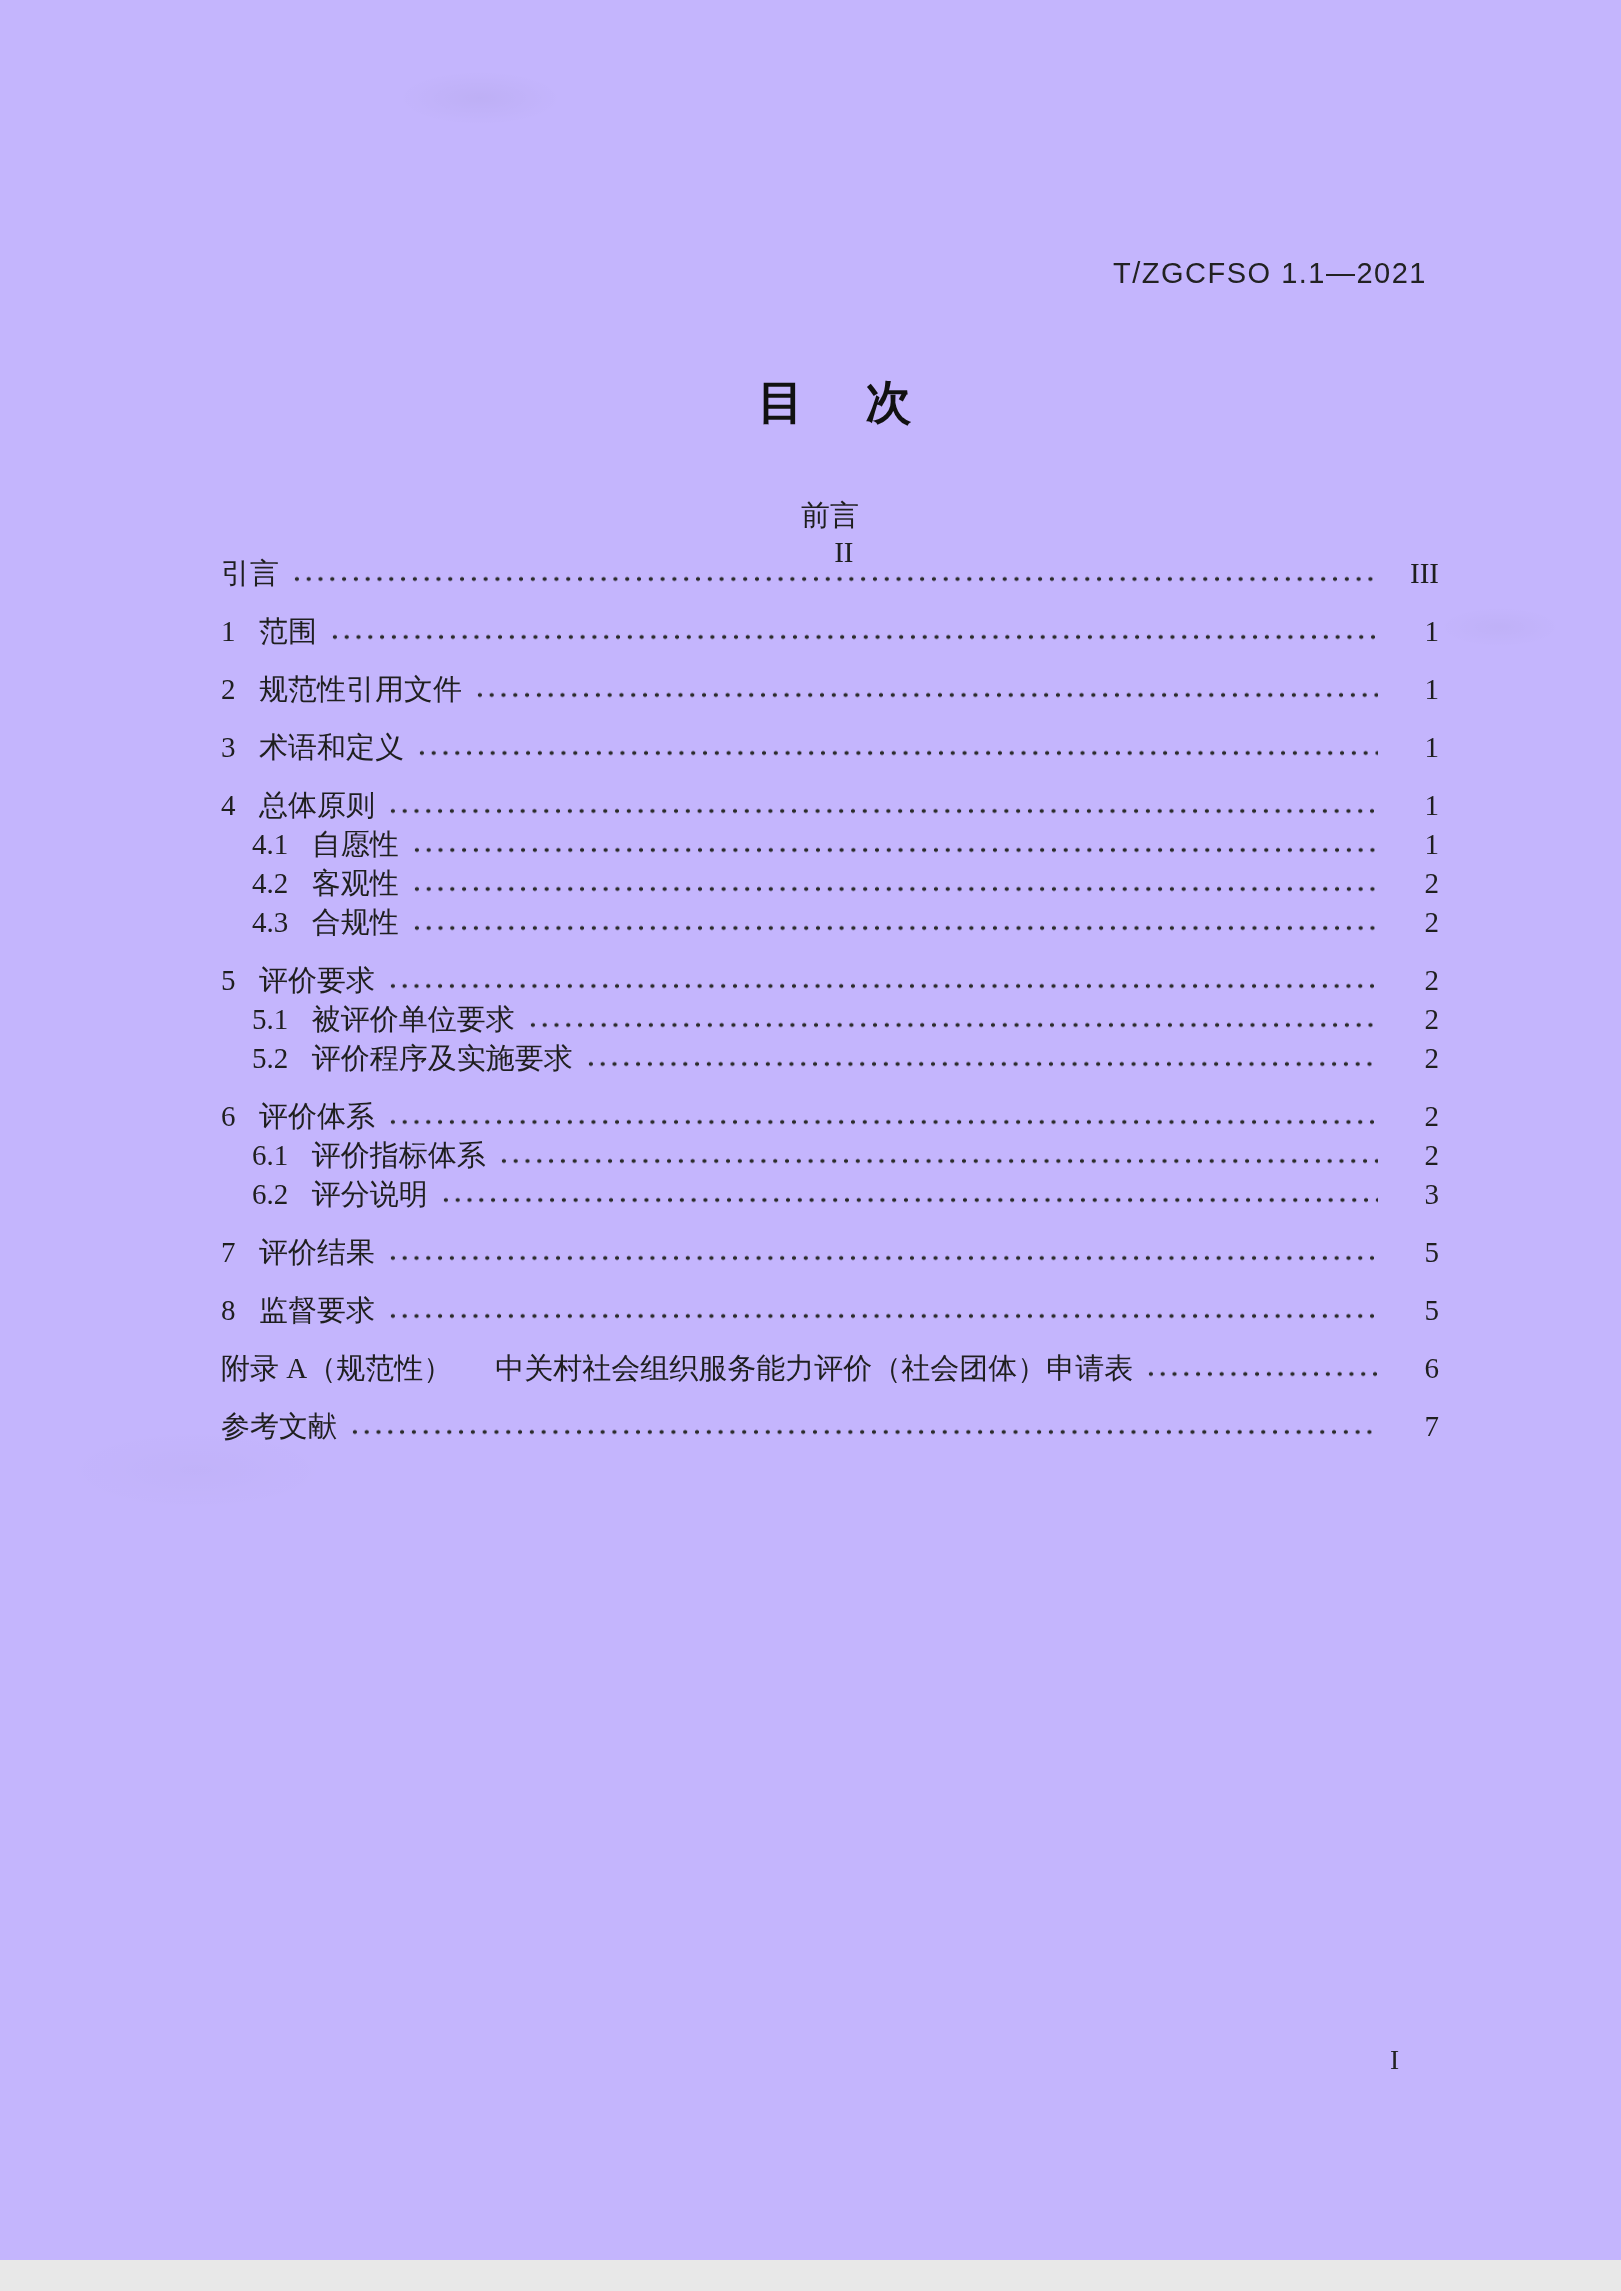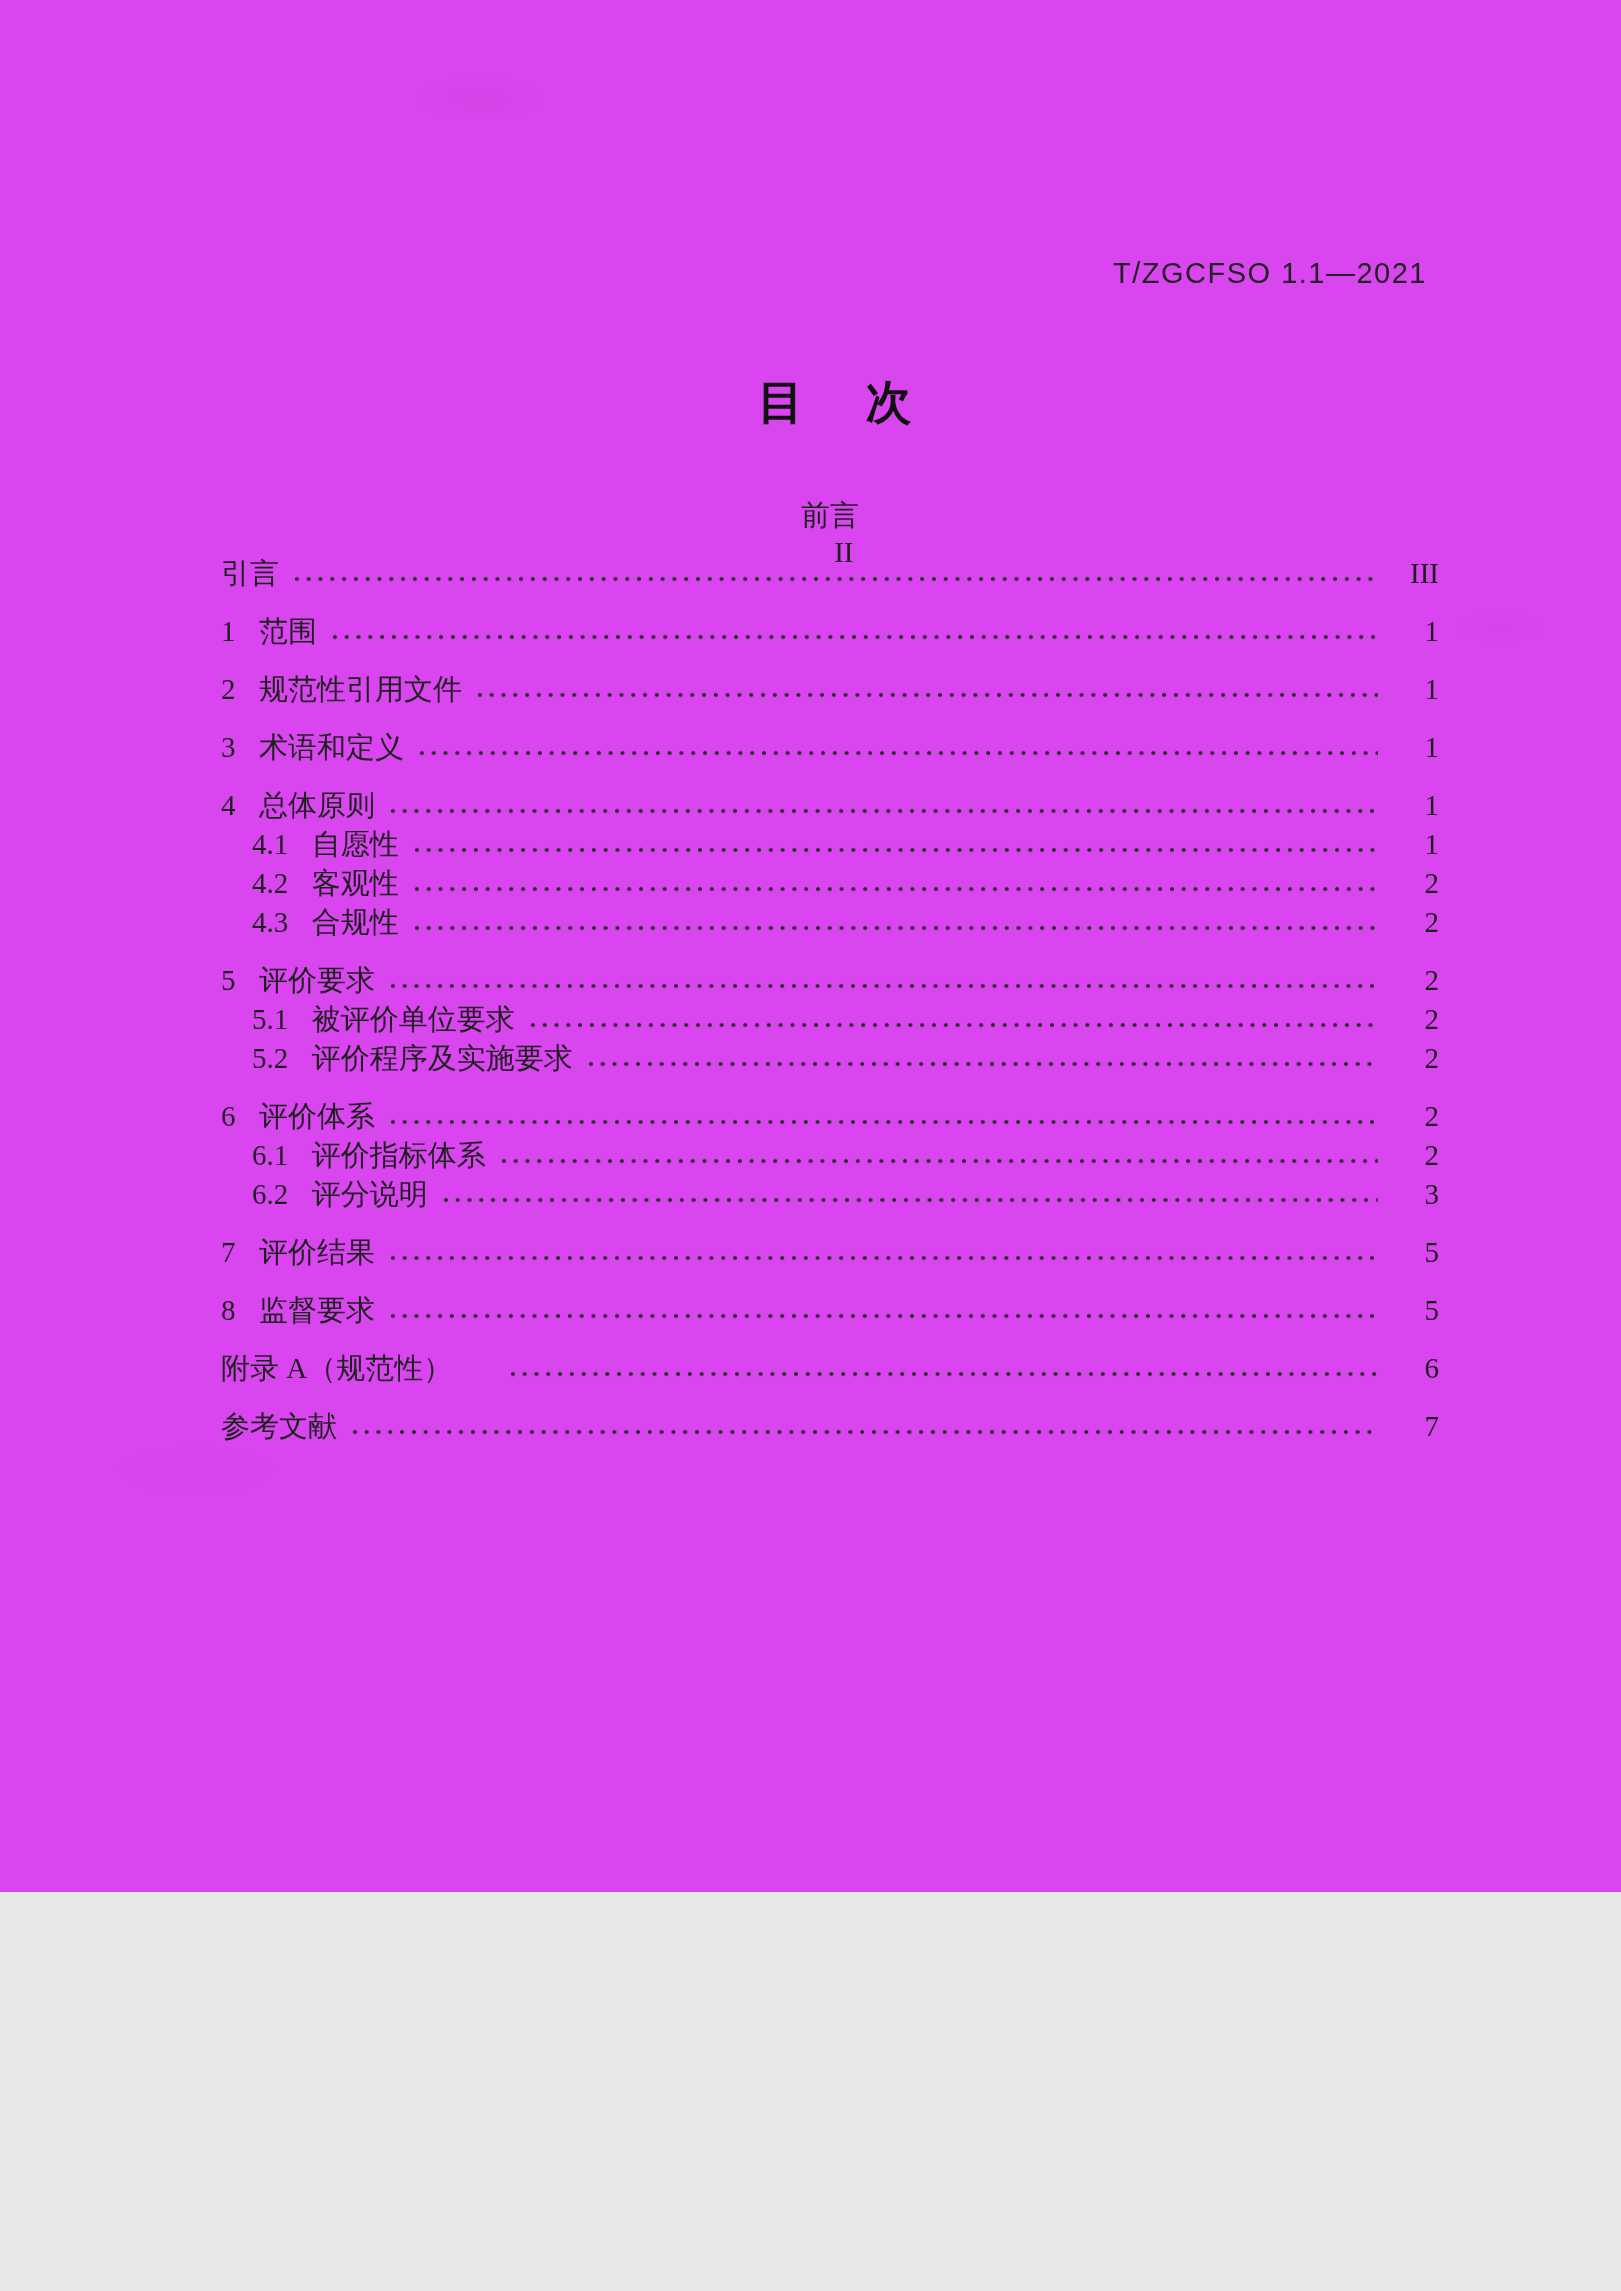--- a/index.html
+++ b/index.html
@@ -3,23 +3,23 @@
 <meta charset="utf-8">
 <style>
   html, body {
     margin: 0;
     padding: 0;
     background: #e8e8e8;
   }
   .page {
     position: relative;
     width: 1621px;
-    height: 1892px;
+    height: 2260px;
     margin: 0 auto;
-    background: #d946ef;
+    background: #c4b5fd;
     color: #1f1f1f;
     font-family: "Liberation Serif", "DejaVu Serif", serif;
     overflow: hidden;
   }
   
   .page::before {
     content: "";
     position: absolute;
     inset: 0;
     background:
@@ -203,20 +203,21 @@
         <span class="toc-page">5</span>
       </div>
       <div class="toc-row lvl0">
         <span class="toc-num">8</span>
         <span class="toc-label">监督要求</span>
         <span class="toc-leader"></span>
         <span class="toc-page">5</span>
       </div>
       <div class="toc-row lvl0 wide-gap">
         <span class="toc-num">附录 A（规范性）</span>
+        <span class="toc-label">中关村社会组织服务能力评价（社会团体）申请表</span>
         <span class="toc-leader"></span>
         <span class="toc-page">6</span>
       </div>
       <div class="toc-row lvl0">
         <span class="toc-label">参考文献</span>
         <span class="toc-leader"></span>
         <span class="toc-page">7</span>
       </div>
     </div>
 

